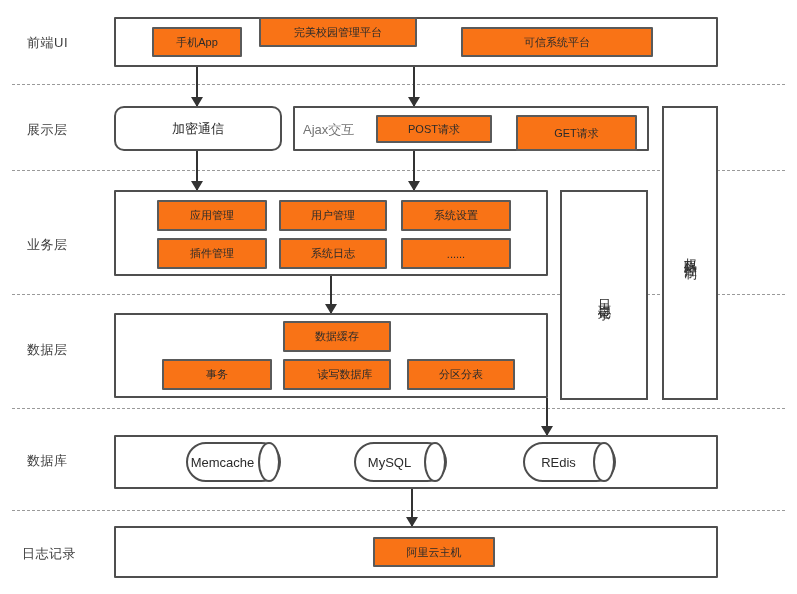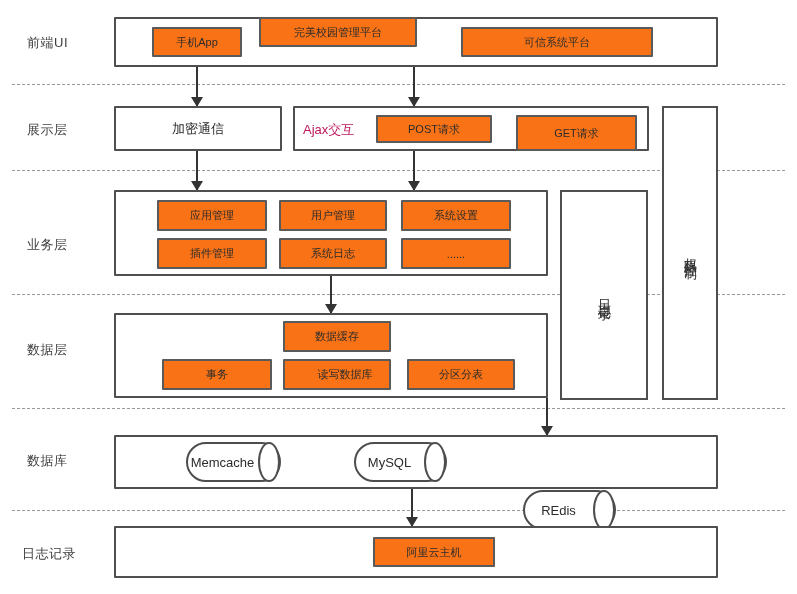--- a/index.html
+++ b/index.html
@@ -44,21 +44,21 @@
     border:2px solid #5a5a5a;
     display:flex;align-items:center;justify-content:center;
     font-size:11px;
     color:#2b2b2b;
     background:#f97316;
     box-sizing:border-box;
   }
   .plain-label{
     position:absolute;
     font-size:13px;
-    color:#be185d;
+    color:#737373;
     white-space:nowrap;
   }
   .vert{
     writing-mode:vertical-rl;
     text-orientation:upright;
     letter-spacing:3px;
     font-size:13px;
   }
   .vbox{
     position:absolute;
@@ -136,21 +136,21 @@
 
   <div class="arrow" style="left:191px;top:67px;width:12px;height:39px;">
     <span class="shaft"></span>
       <span class="head"></span>
   </div>
   <div class="arrow" style="left:408px;top:67px;width:12px;height:39px;">
     <span class="shaft"></span>
       <span class="head"></span>
   </div>
 
-  <div class="box outer" style="left:114px;top:106px;width:168px;height:45px;">
+  <div class="box outer" style="left:114px;top:106px;width:168px;height:45px;border-radius:10px;">
     <div style="position:absolute;inset:0;display:flex;align-items:center;justify-content:center;font-size:13px;">加密通信</div>
   </div>
 
   <div class="box outer" style="left:293px;top:106px;width:356px;height:45px;"></div>
   <div class="plain-label" style="left:303px;top:121px;">Ajax交互</div>
   <div class="box inner" style="left:376px;top:115px;width:116px;height:28px;">POST请求</div>
   <div class="box inner" style="left:516px;top:115px;width:121px;height:36px;">GET请求</div>
 
   <div class="arrow" style="left:191px;top:151px;width:12px;height:39px;">
     <span class="shaft"></span>
@@ -201,21 +201,21 @@
   <div class="cyl" style="left:186px;top:442px;width:95px;">
     <span class="cyl-txt">Memcache</span>
     <span class="cyl-cap"></span>
   </div>
 
   <div class="cyl" style="left:354px;top:442px;width:93px;">
     <span class="cyl-txt">MySQL</span>
     <span class="cyl-cap"></span>
   </div>
 
-  <div class="cyl" style="left:523px;top:442px;width:93px;margin-top:48px;">
+  <div class="cyl" style="left:523px;top:442px;width:93px;">
     <span class="cyl-txt">REdis</span>
     <span class="cyl-cap"></span>
   </div>
 
   <div class="arrow" style="left:406px;top:489px;width:12px;height:37px;">
     <span class="shaft"></span>
       <span class="head"></span>
   </div>
 
   <div class="box outer" style="left:114px;top:526px;width:604px;height:52px;"></div>

